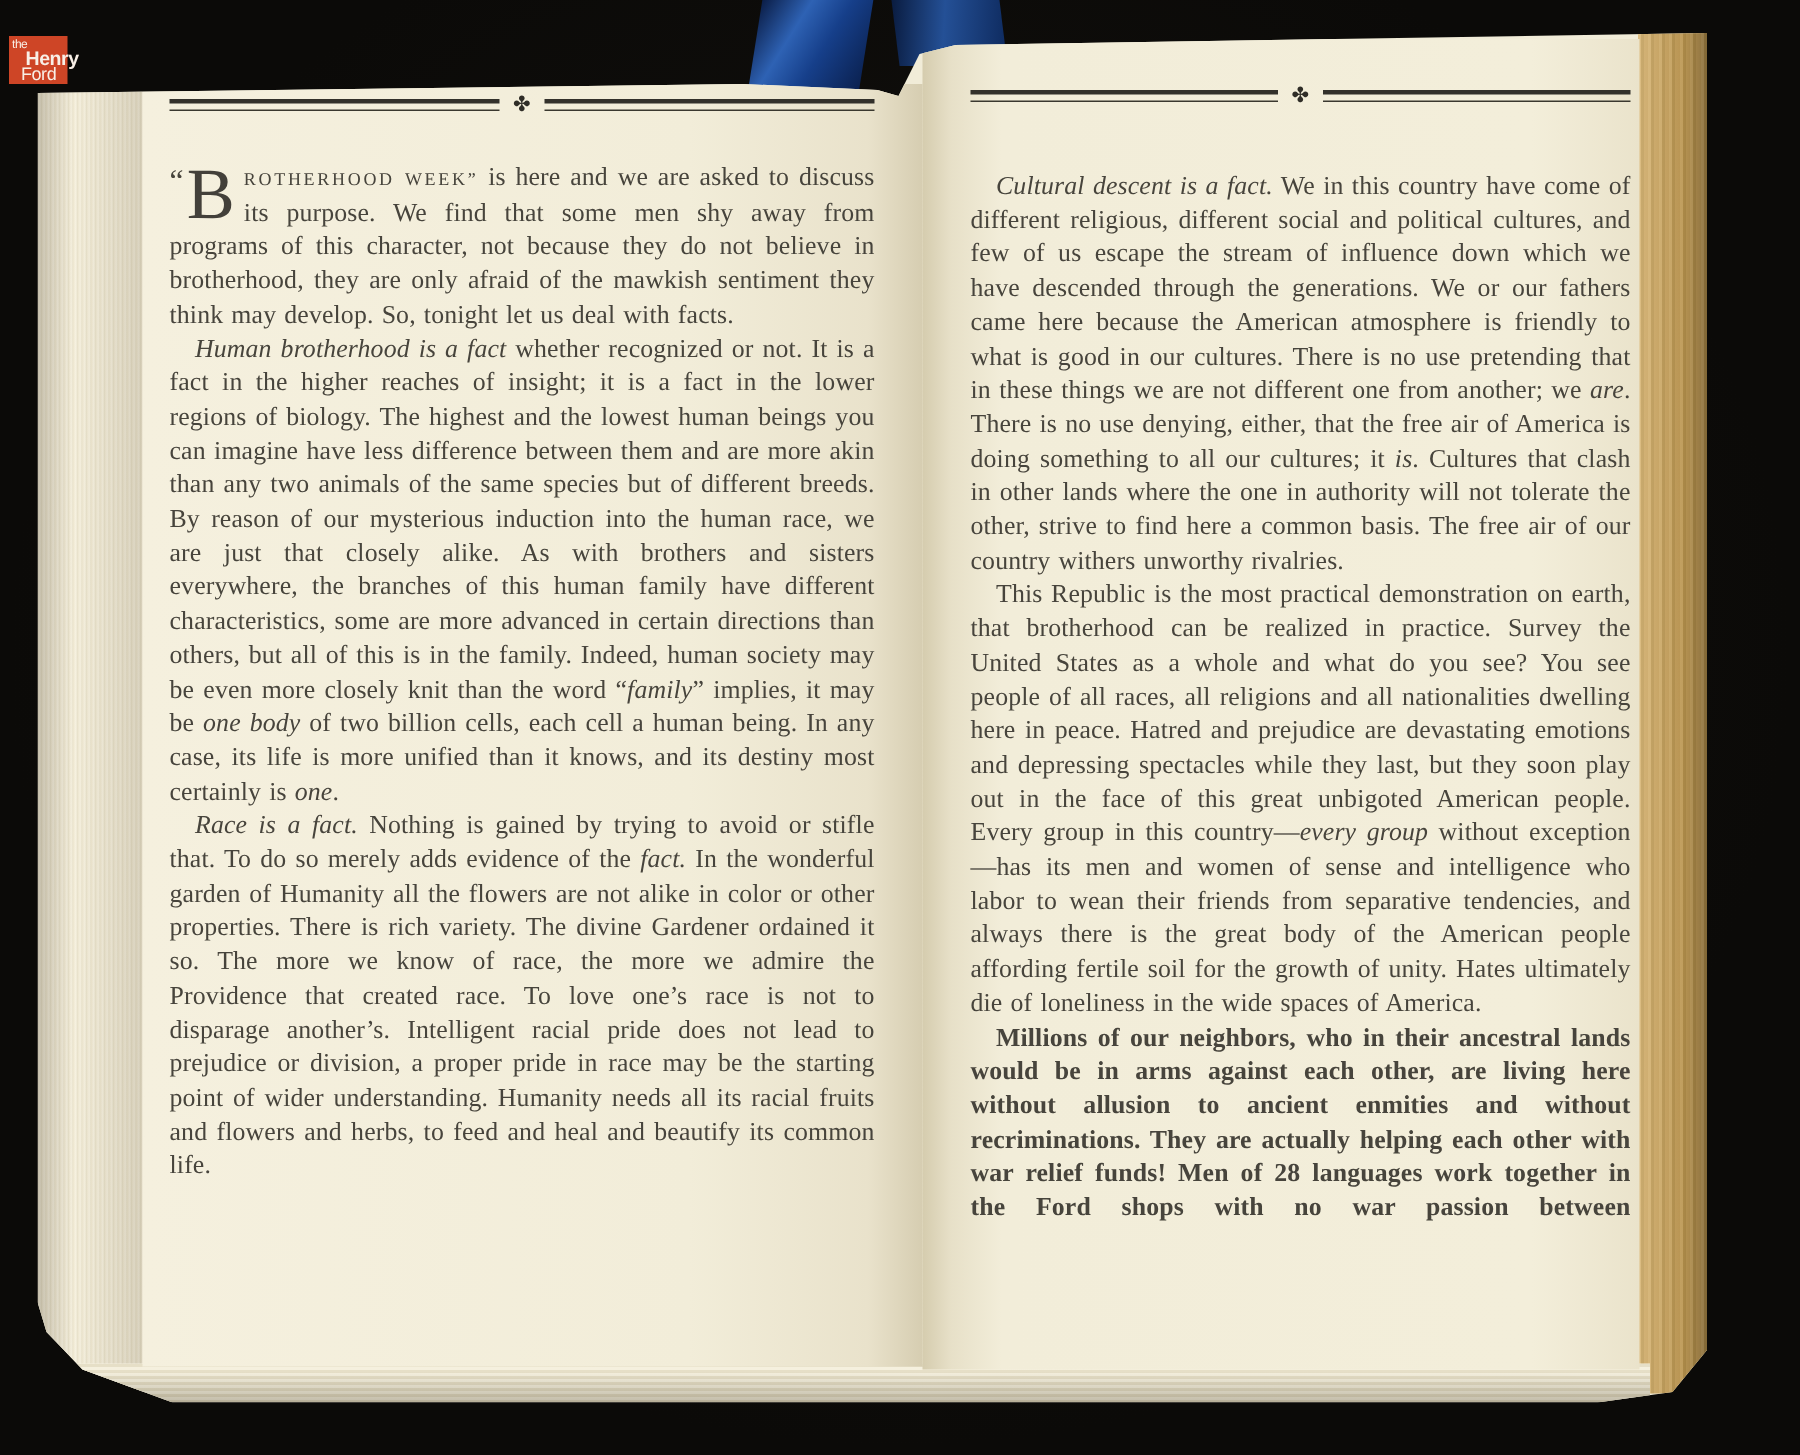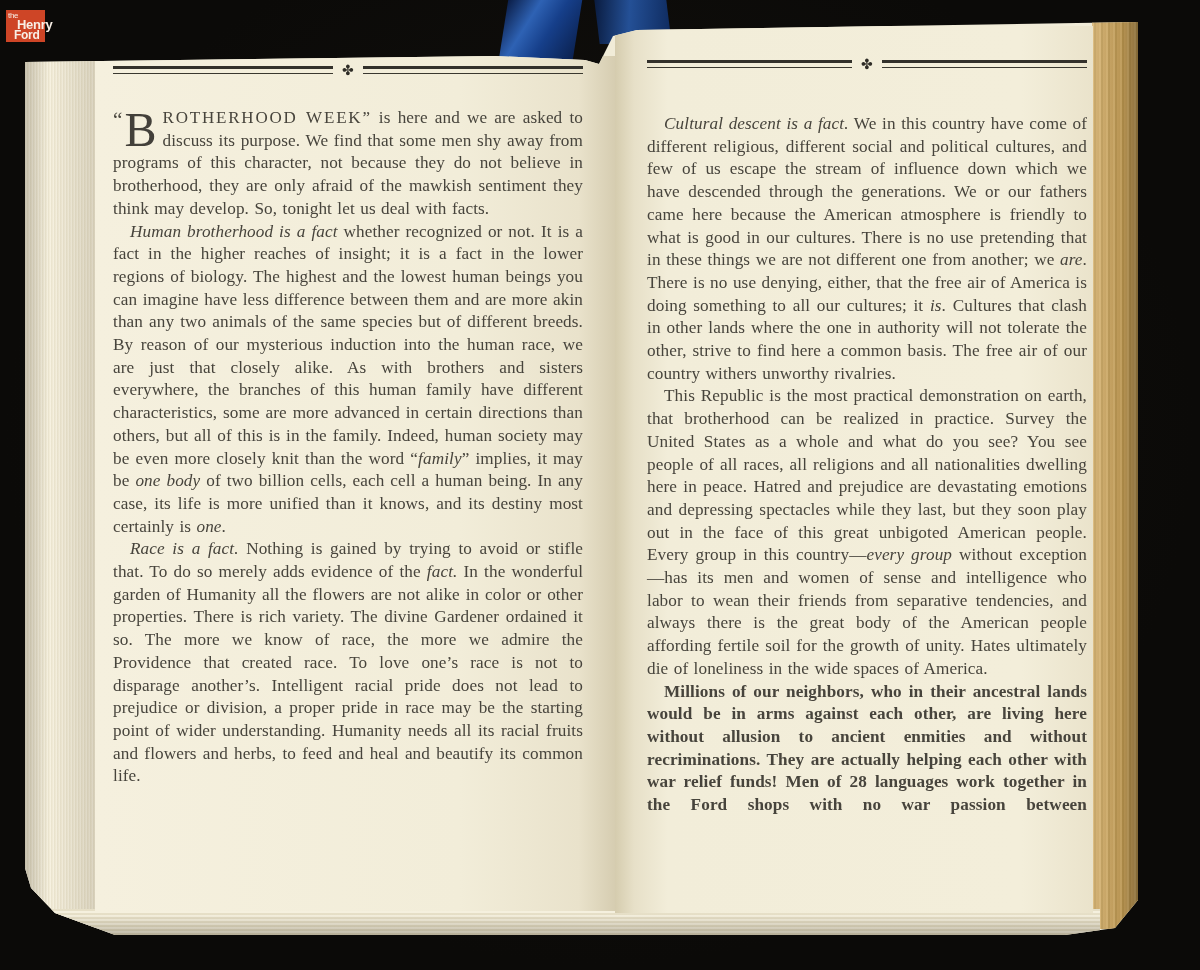--- a/index.html
+++ b/index.html
@@ -53,29 +53,29 @@
   .content-right .rule { margin-bottom:45px; }
   .rule .line { flex:1; height:8px; border-top:3px solid #33312b; border-bottom:1.5px solid #3a382f; }
   .rule .orn { font-size:14px; line-height:8px; color:#2f2d27; padding:0 9px; font-family:"DejaVu Sans",sans-serif; }
 
   p.para { margin:0; }
   p.indent { text-indent:17px; }
   p.cont { text-align-last:justify;font-weight:bold; }
   .it { font-style:italic;margin-top:40px; }
   .oquote { float:left; font-size:21px; line-height:24px; padding:1px 2px 0 0; }
   .dropcap { float:left; font-size:48px; line-height:39px; padding:3px 6px 0 0; color:#43403a; }
-  .caps { font-size:17px; letter-spacing:1.8px; }
+  .caps { font-size:12px; letter-spacing:1.8px; }
 
   
-  .logo { position:absolute; z-index:5; left:6px; top:10px; width:39px; height:32px;
+  .logo { position:absolute; z-index:5; left:6px; top:24px; width:39px; height:32px;
     background:#ce4526; color:#f8efe6; font-family:"Liberation Sans","DejaVu Sans",sans-serif; }
   .logo span { position:absolute; letter-spacing:-.3px; }
   .logo .the  { left:2px; top:1px;  font-size:8px; }
   .logo .henry{ left:11px; top:7px; font-size:13px; font-weight:bold; }
-  .logo .ford { left:8px; top:18px; font-size:12px; font-weight:bold; }
+  .logo .ford { left:8px; top:18px; font-size:12px; font-weight:normal; }
 </style>
 </head>
 <body>
 
 <div class="photo">
 
   <div class="ribbon ribbon-a"></div>
   <div class="ribbon ribbon-b"></div>
 
   <div class="book">

